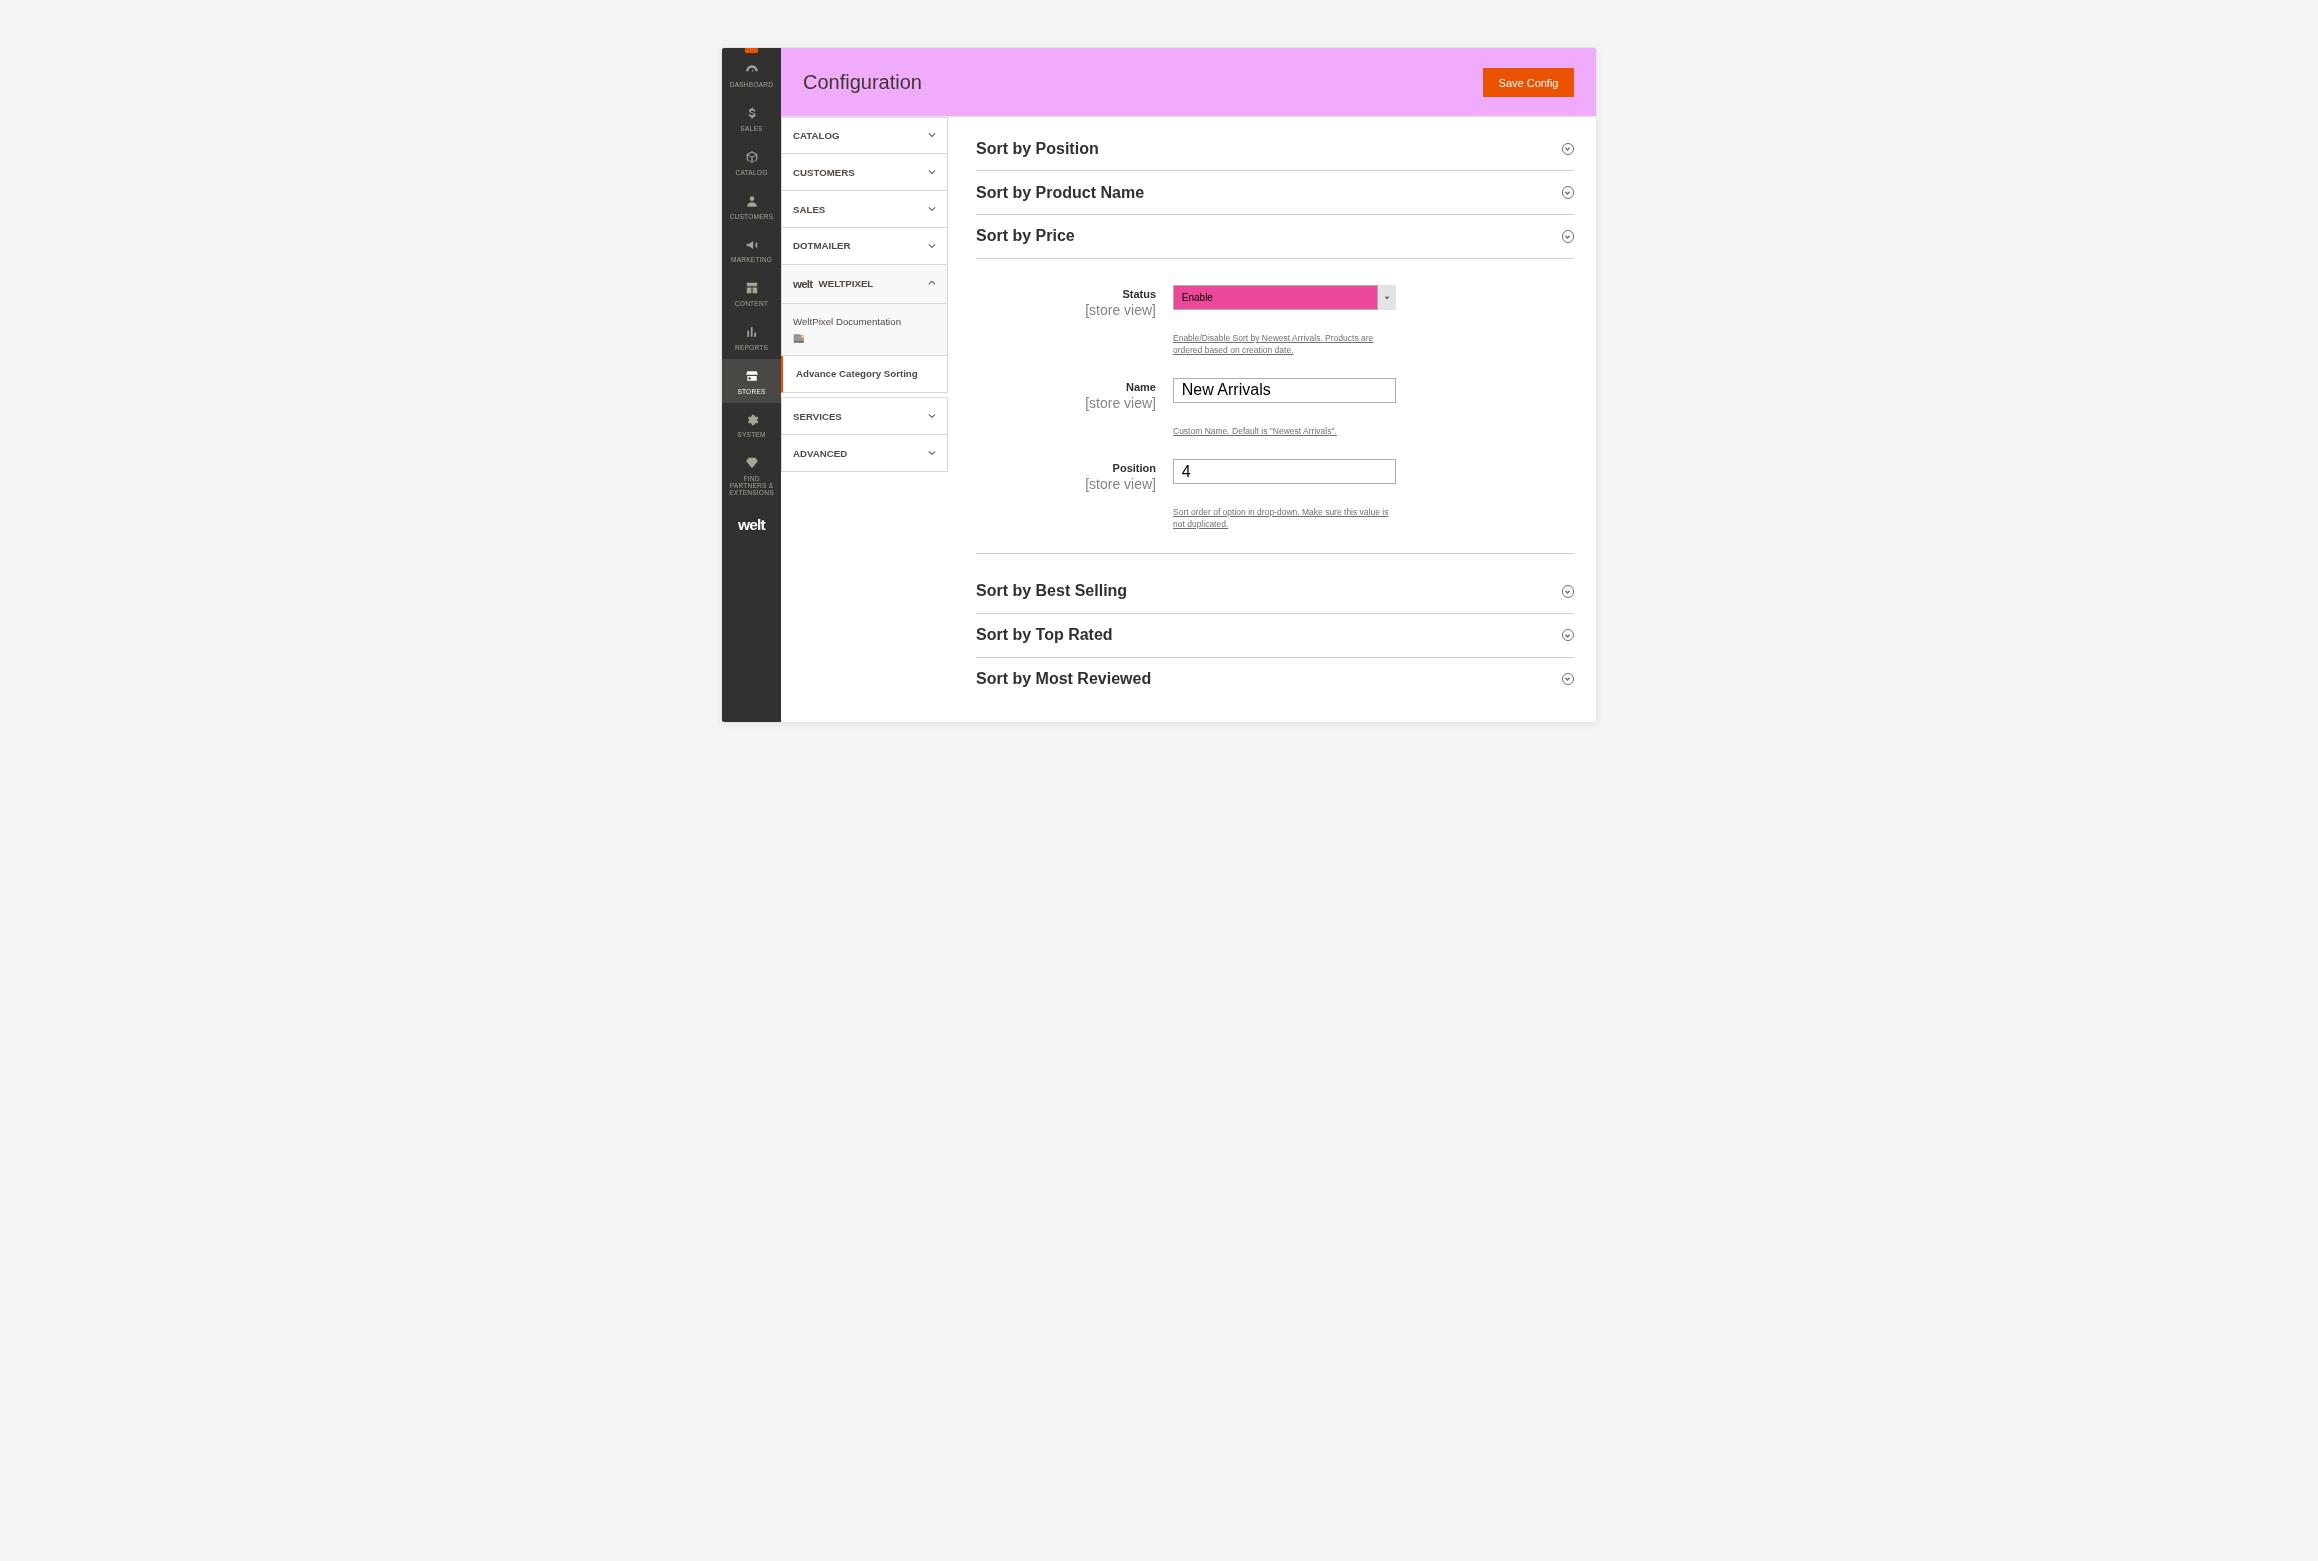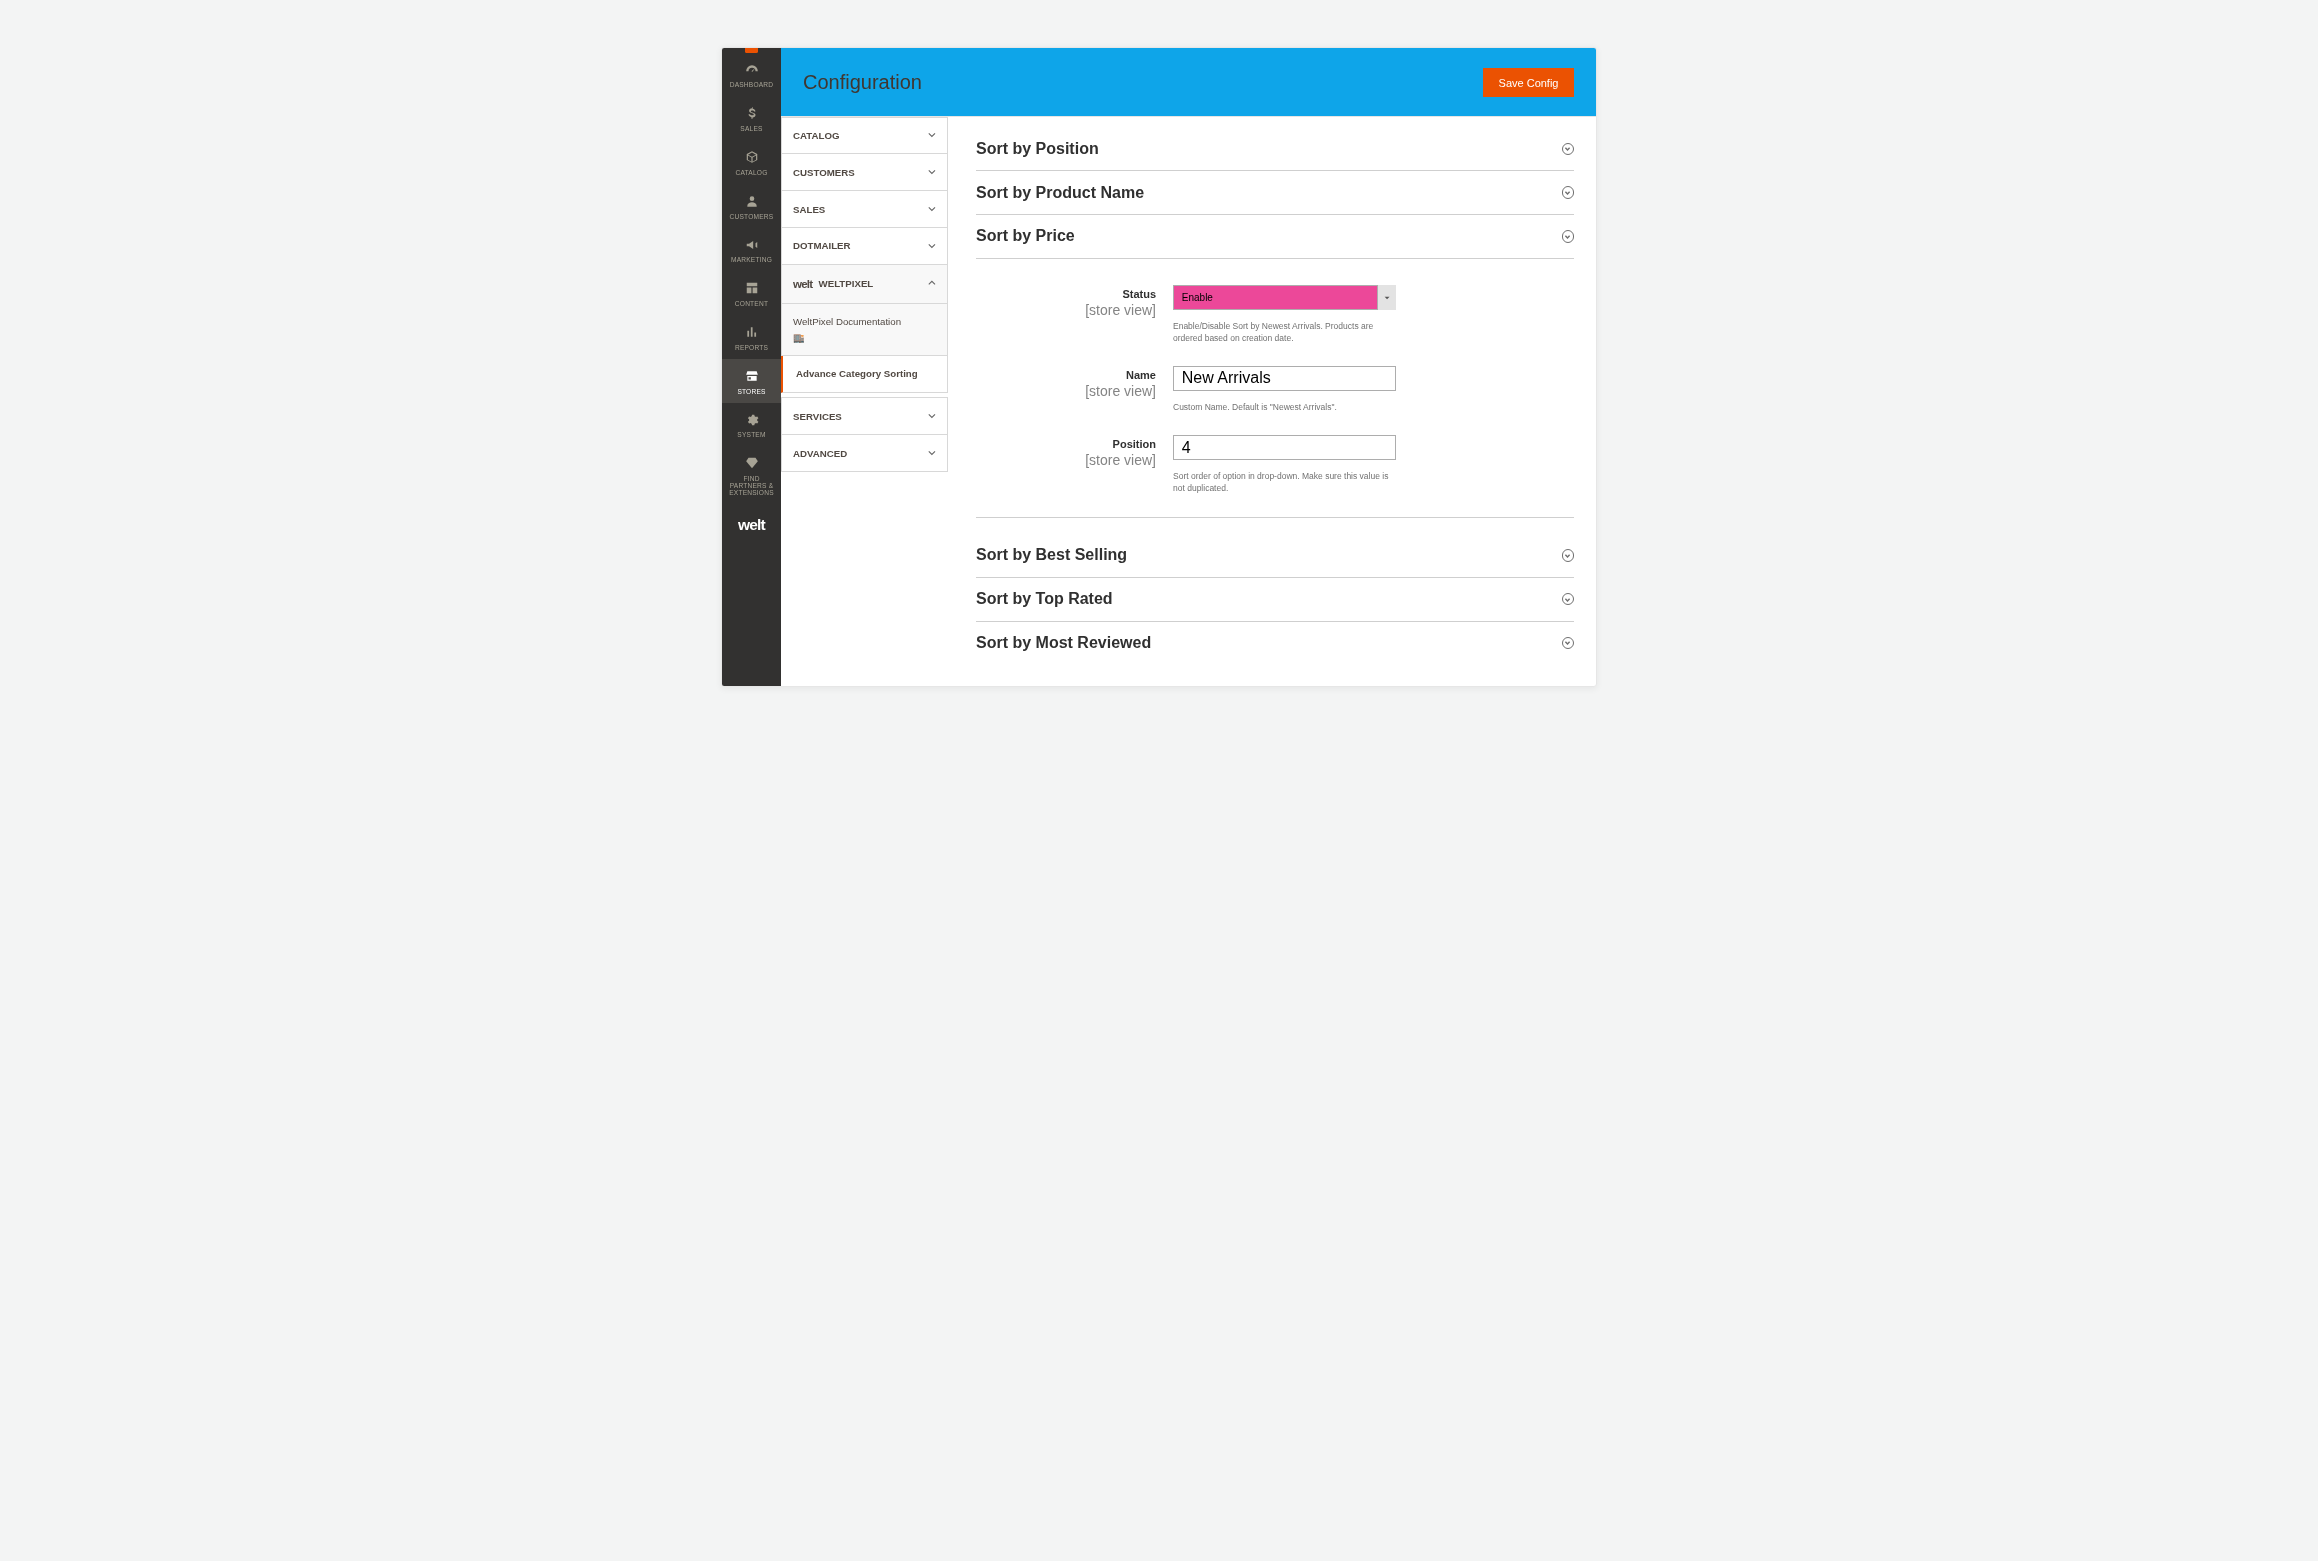--- a/index.html
+++ b/index.html
@@ -46,21 +46,21 @@
   .welt-logo {
     color: #fff; font-weight: 700; font-size: 15.5px; text-align:center;
     padding: 11px 0 7.8px; letter-spacing:-0.8px;
   }
   
   .main { flex:1; display:flex; flex-direction:column; min-width:0; }
   .header {
     display:flex; align-items:center; justify-content:space-between;
     padding: 20px 22px 18.6px 22px;
     border-bottom: 0.8px solid #e5e5e5;
-    background: #0ea5e9;
+    background: #f0abfc;
   }
   .page-title { font-size: 20px; color: #41362f; font-weight: 400; }
   .save-btn {
     background: #eb5202; color:#fff; border:none; padding: 8.5px 15.5px;
     font-size: 11px; font-weight: 500; cursor:pointer;
   }
   .body { display:flex; flex:1; min-height:0; }
   
   .config-nav {
     width: 167px;
@@ -127,21 +127,21 @@
   .select-wrap .dd {
     position:absolute; right:0; top:0; height:25px; width:18.6px;
     border-left:0.8px solid #adadad; background:#e3e3e3;
     display:flex; align-items:center; justify-content:center; pointer-events:none;
   }
   .select-wrap .dd svg { width:6.2px; height:6.2px; fill:#555; }
   input[type=text] {
     width:100%; height:25px; border:0.8px solid #adadad; padding:0 7.8px;
     font-size:16px; background:#fff;
   }
-  .note { font-size:8.5px; color:#717171; margin-top:11px; line-height:1.35; }
+  .note { font-size:8.5px; color:#717171; margin-top:23px; line-height:1.35;text-decoration:underline; }
   .space-divider { height: 15.5px; }
 </style>
 </head>
 <body>
 
 <div class="frame">
 
   <aside class="sidebar">
     <div class="logo-tab"></div>
 

